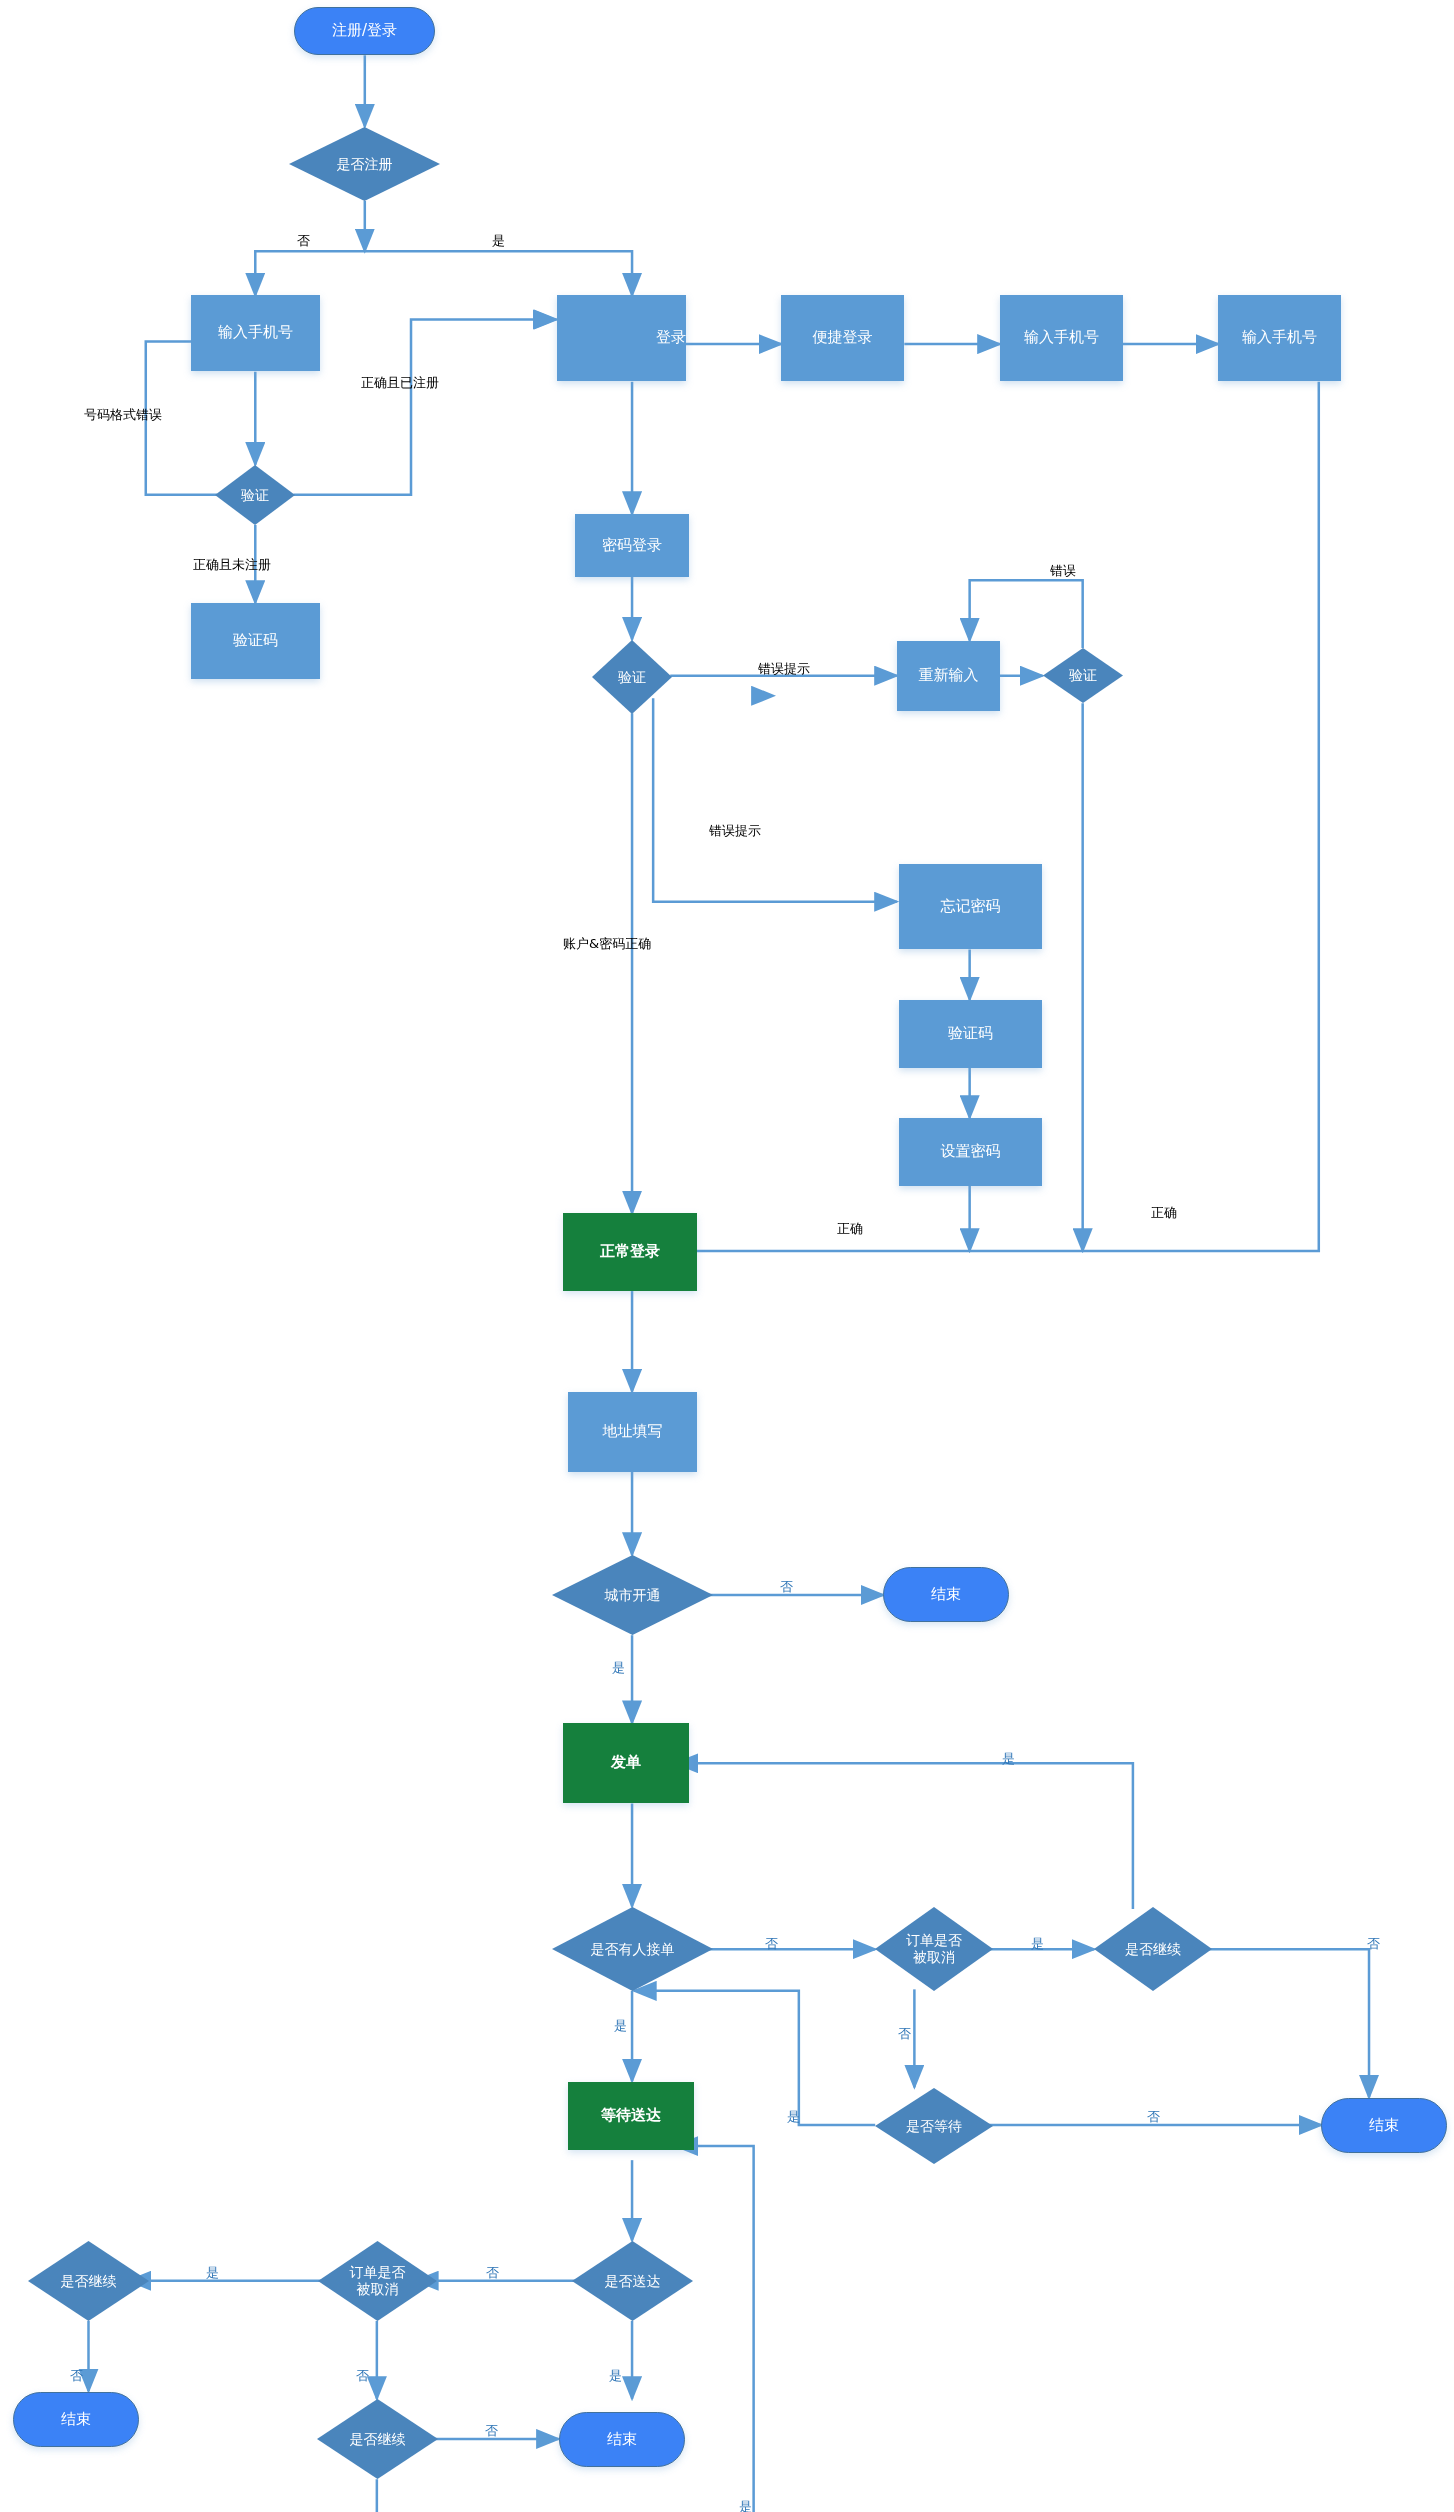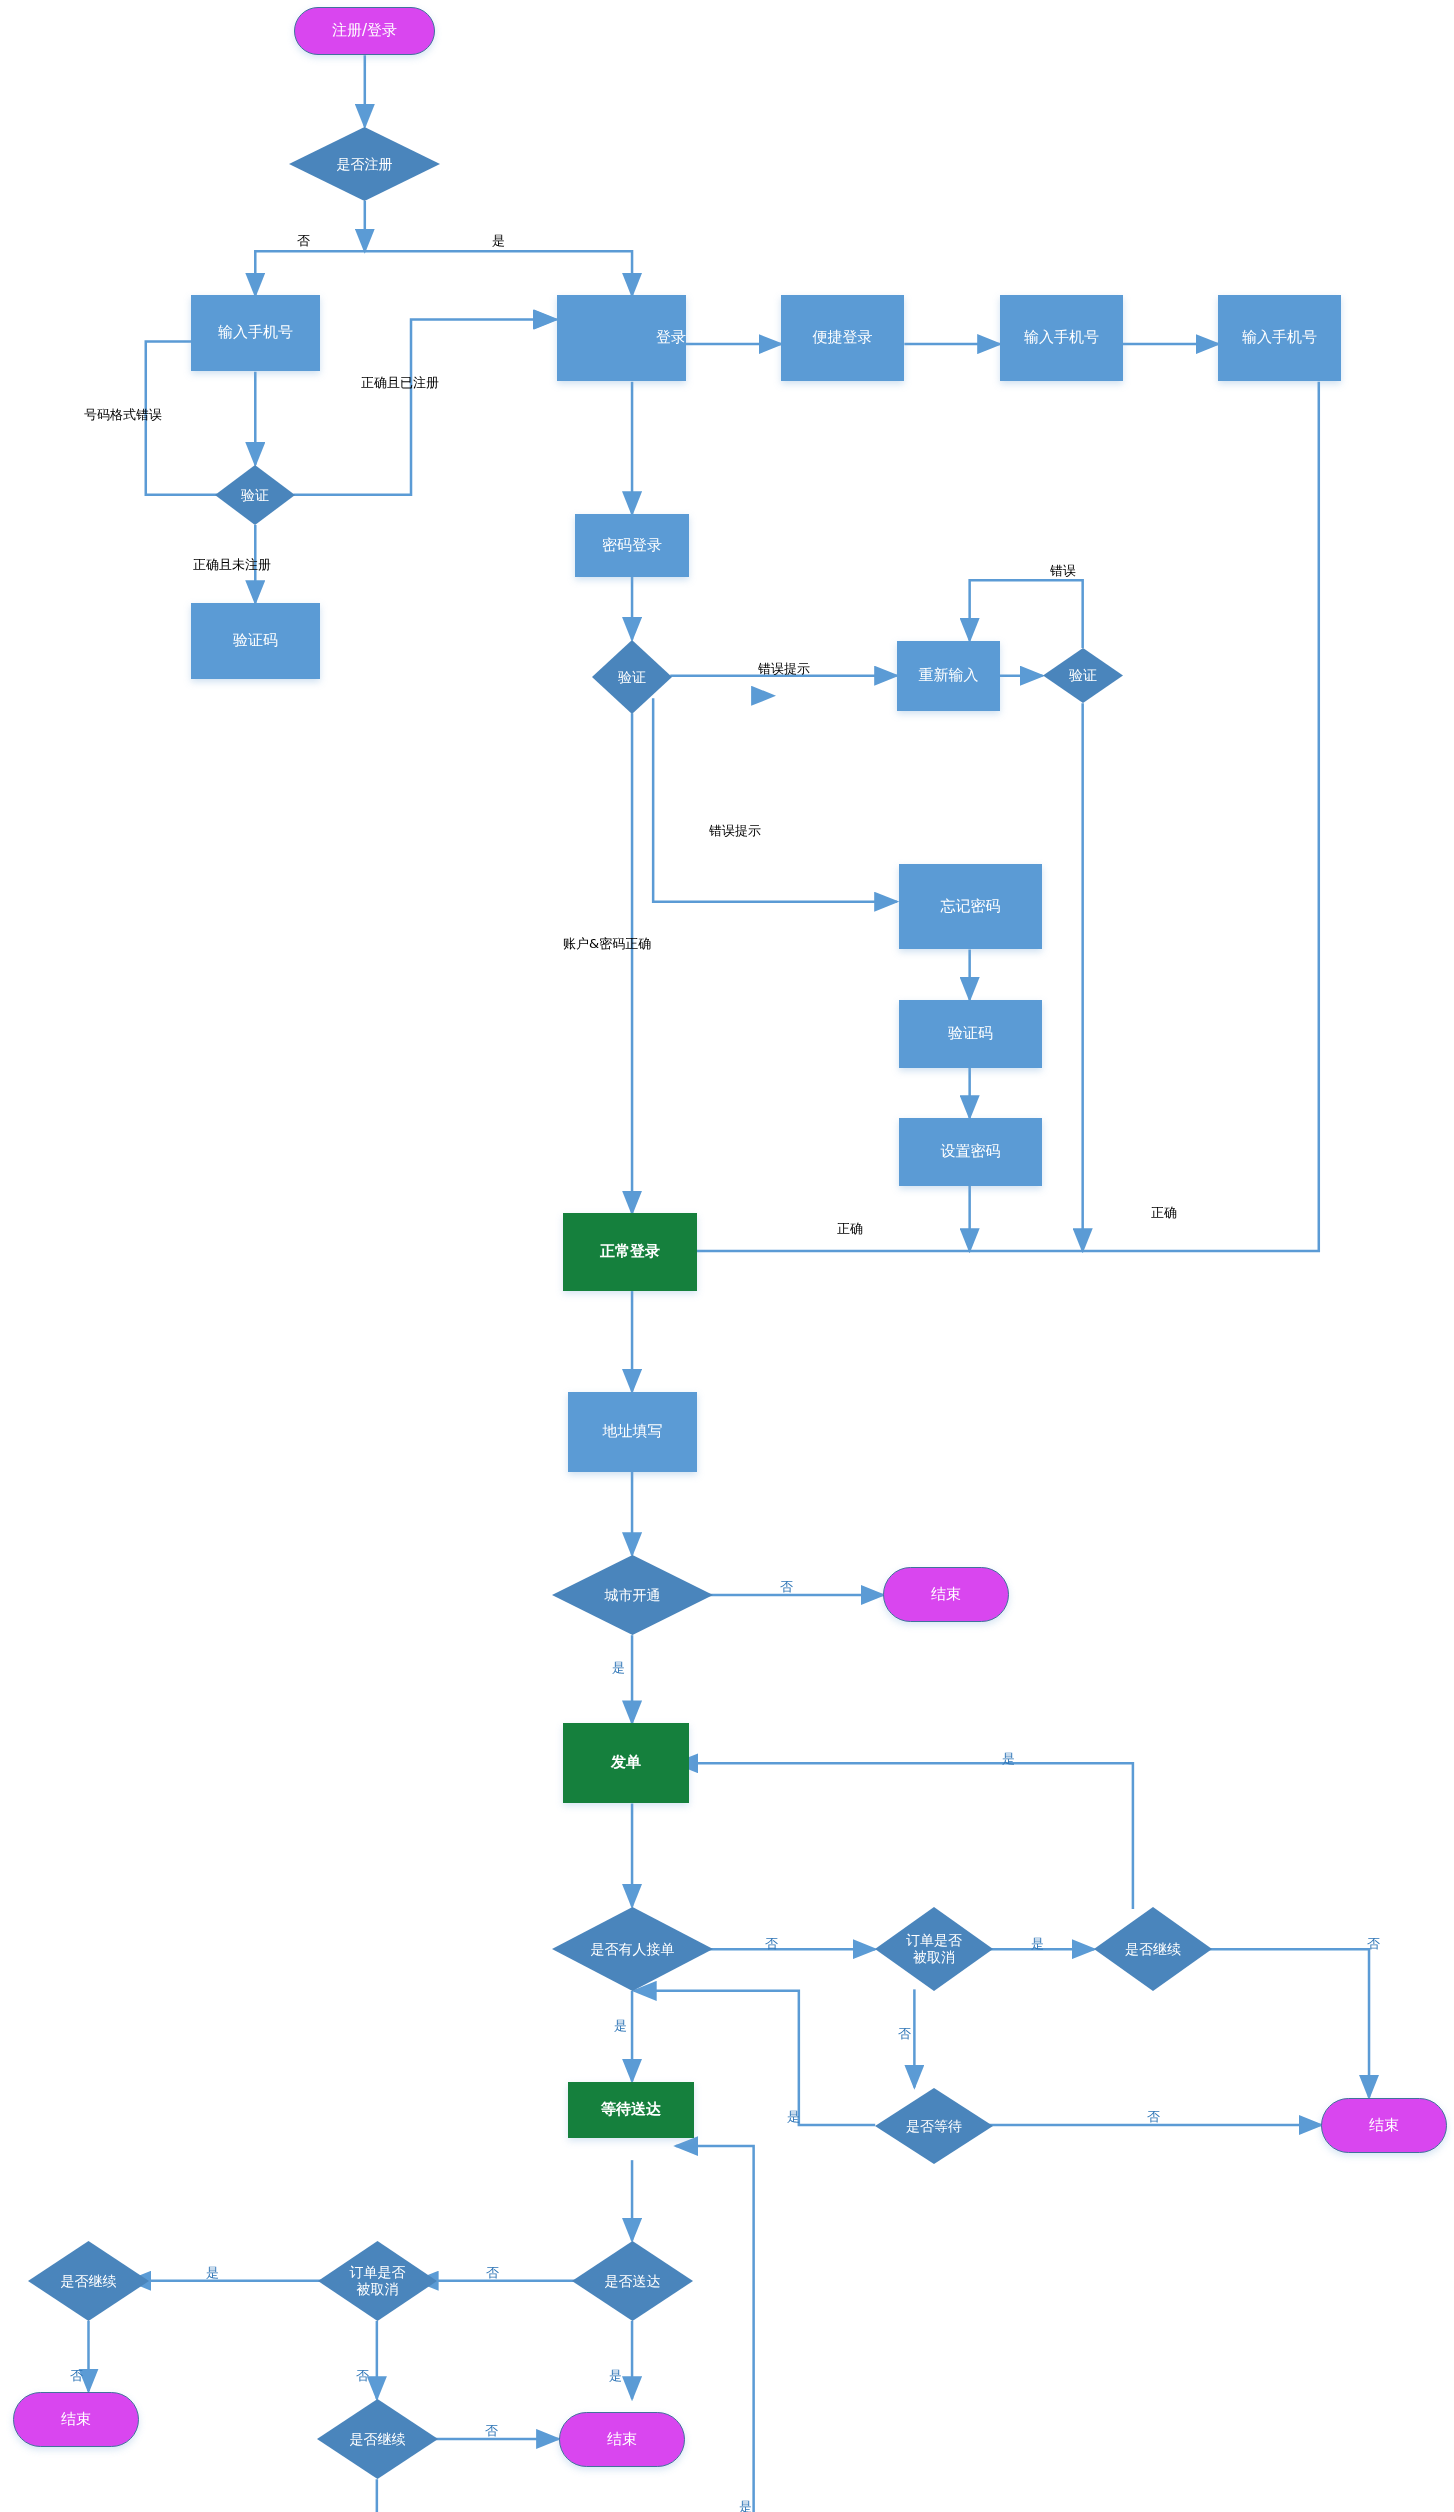--- a/index.html
+++ b/index.html
@@ -1,21 +1,21 @@
 <!DOCTYPE html>
 <html style="font-size:8px"><head>
 <meta charset="utf-8">
 <style>
   html,body{margin:0;padding:0;background:#ffffff;}
   body{font-family:"DejaVu Sans","Liberation Sans",sans-serif;}
   #canvas{position:relative;width:1454px;height:2551px;background:#ffffff;overflow:hidden;}
   svg.edges{position:absolute;left:0;top:0;width:1454px;height:2551px;pointer-events:none;}
   .node{position:absolute;box-sizing:border-box;display:flex;align-items:center;justify-content:center;text-align:center;color:#ffffff;line-height:1.18;}
   .proc{background:#5B9BD5;box-shadow:0 3px 7px rgba(120,170,215,.35);font-size:15px;}
-  .term{background:#d946ef;border:1px solid #41719C;border-radius:502px;font-size:15px;box-shadow:0 3px 7px rgba(120,170,215,.30);}
+  .term{background:#3b82f6;border:1px solid #41719C;border-radius:502px;font-size:15px;box-shadow:0 3px 7px rgba(120,170,215,.30);}
   .black{background:#15803d;font-size:15px;font-weight:bold;box-shadow:0 3px 7px rgba(120,170,215,.30);}
   .dia{background:transparent;font-size:14px;}
   .dia .dshape{position:absolute;left:0;top:0;width:100%;height:100%;background:#4A85BC;
      -webkit-clip-path:polygon(50% 0,100% 50%,50% 100%,0 50%);clip-path:polygon(50% 0,100% 50%,50% 100%,0 50%);
      filter:drop-shadow(0 2.5px 5px rgba(120,170,215,.40));}
   .dia .dlabel{position:relative;z-index:2;padding:0 3px;}
   .elabel{position:absolute;color:#000000;font-size:13px;white-space:nowrap;line-height:1;}
   .elabel.blue{color:#2E75B6;}
 </style>
 </head>
@@ -228,21 +228,21 @@
 
   <div class="node dia" style="left:875px;top:2088px;width:118px;height:76px;">
     <div class="dshape"></div>
     <span class="dlabel">是否等待</span>
   </div>
 
   <div class="node term" style="left:1321px;top:2098px;width:126px;height:55px;">
     <span>结束</span>
   </div>
 
-  <div class="node black" style="left:568px;top:2082px;width:126px;height:56px;justify-content:center;">
+  <div class="node black" style="left:568px;top:2082px;width:126px;height:68px;justify-content:center;">
     <span>等待送达</span>
   </div>
 
   <div class="node dia" style="left:572px;top:2241px;width:121px;height:80px;">
     <div class="dshape"></div>
     <span class="dlabel">是否送达</span>
   </div>
 
   <div class="node dia" style="left:318px;top:2241px;width:119px;height:80px;">
     <div class="dshape"></div>

